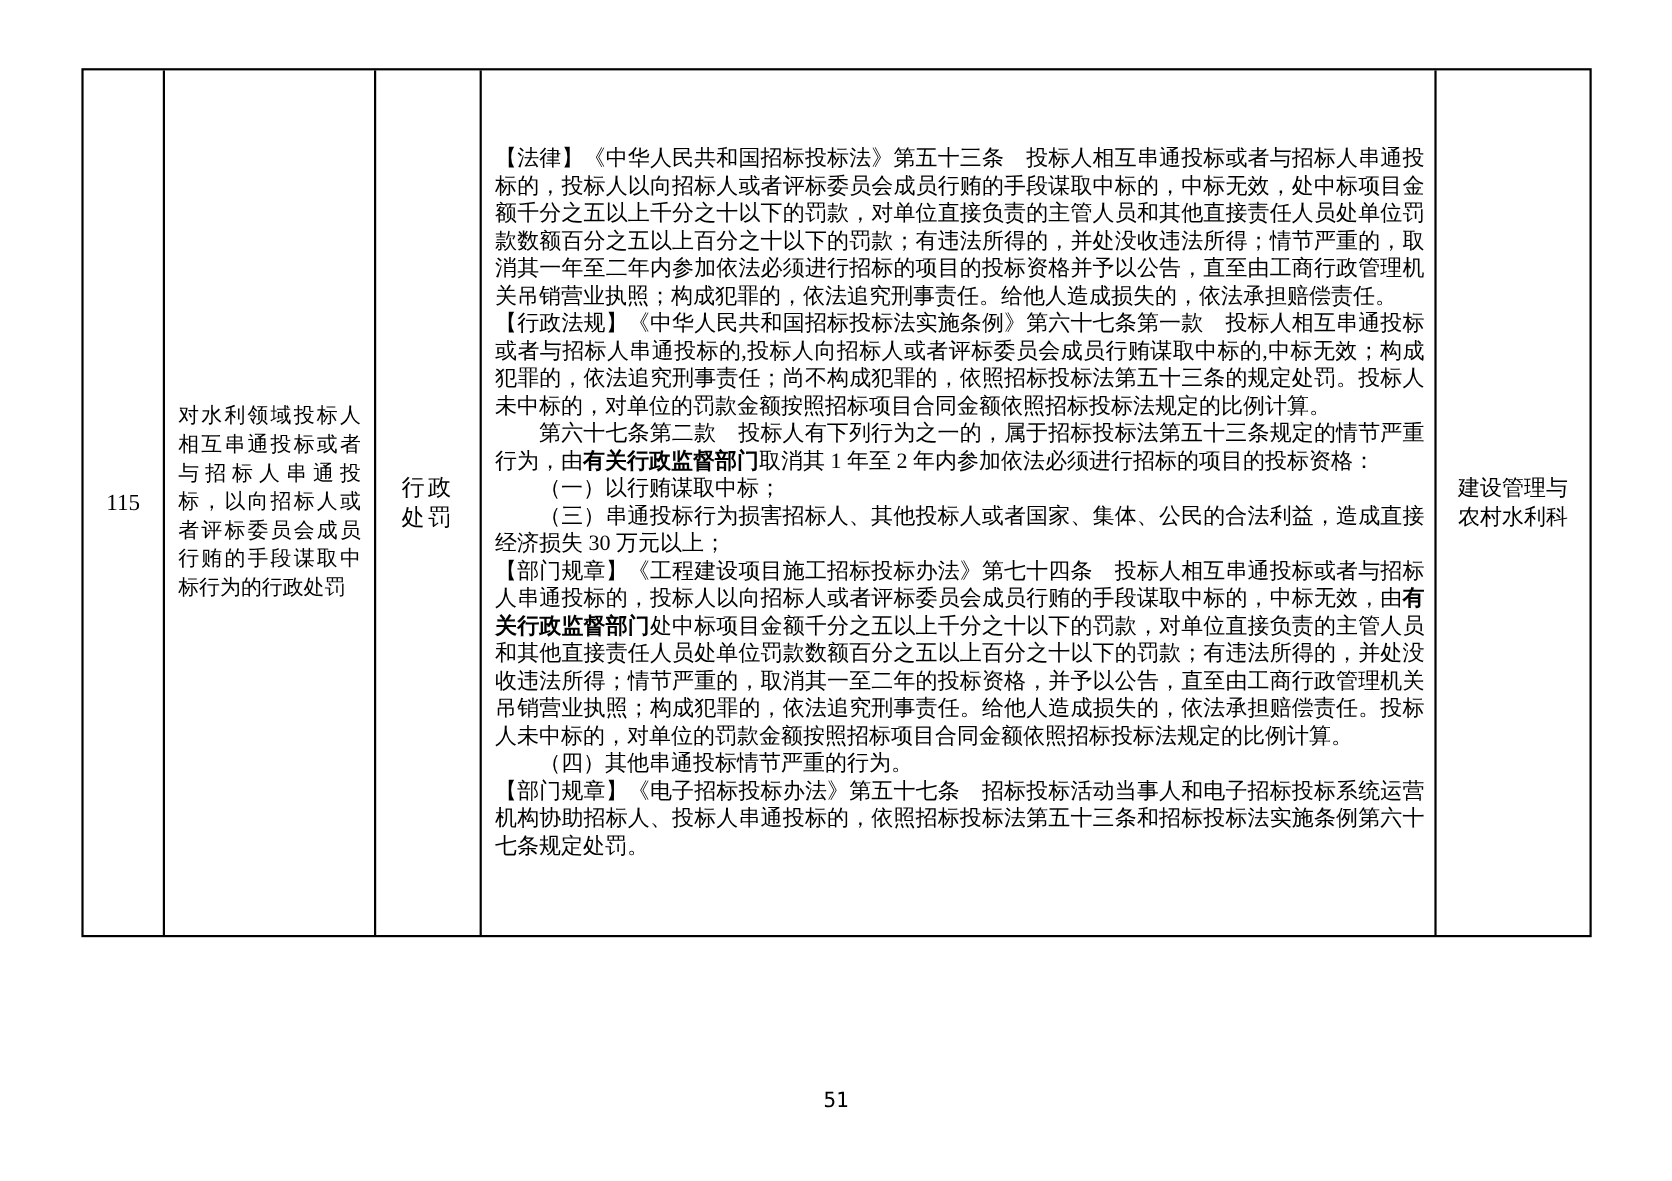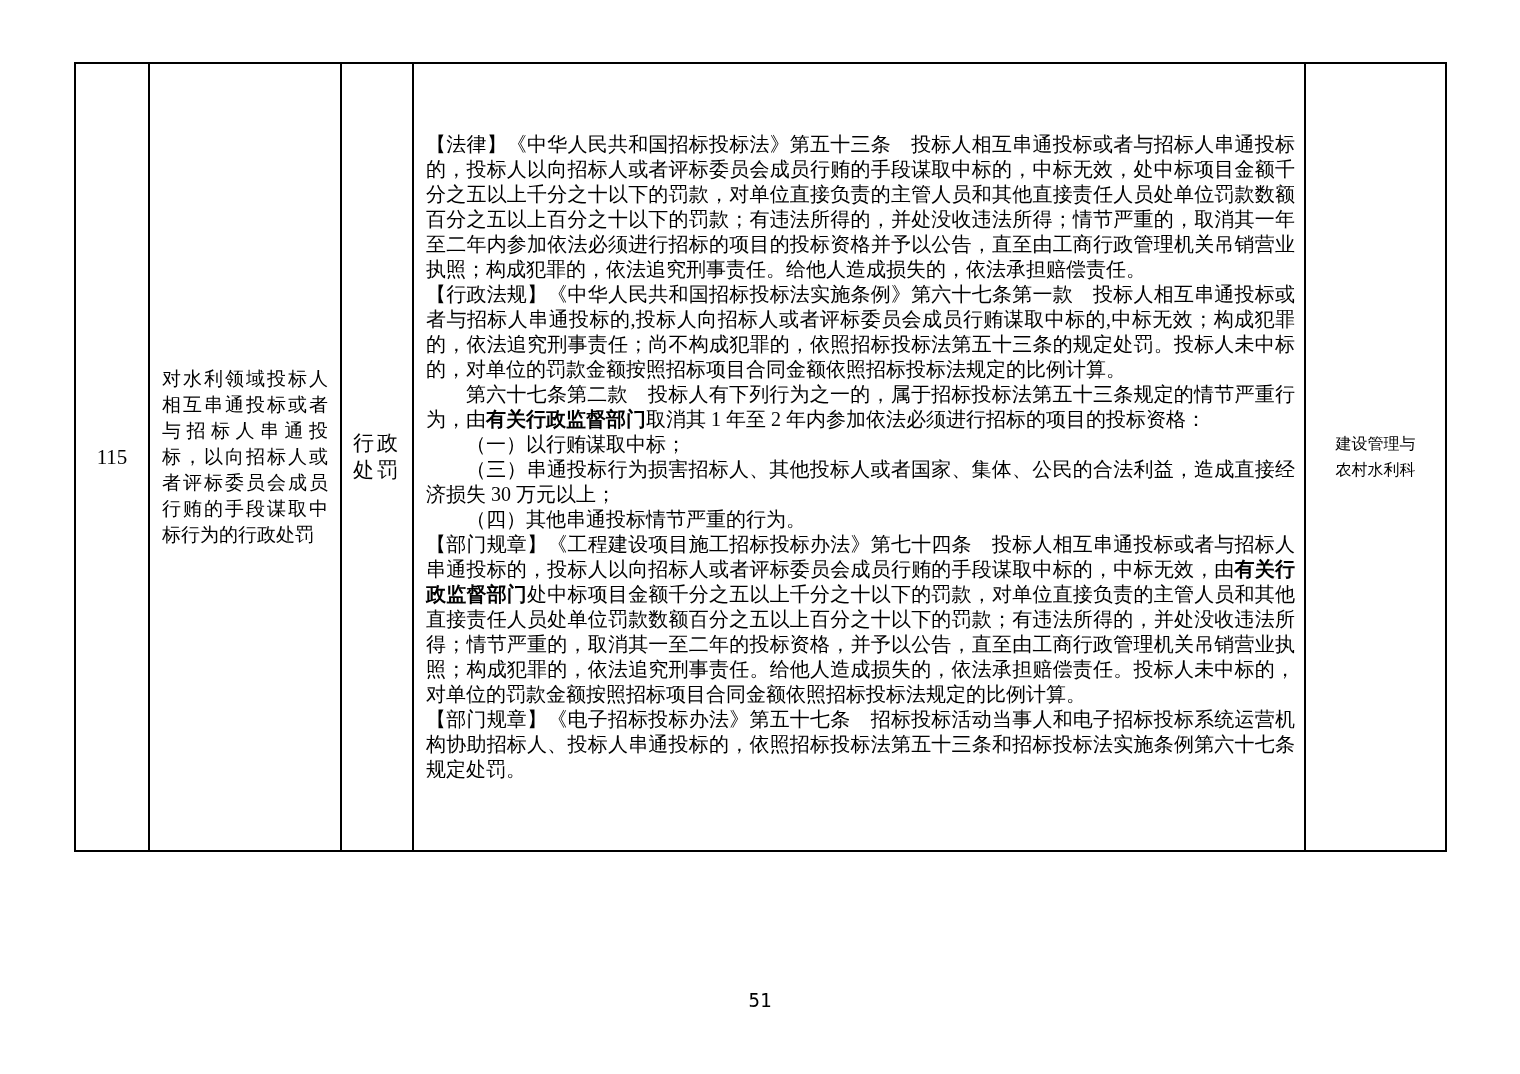--- a/index.html
+++ b/index.html
@@ -46,21 +46,21 @@
     padding: 0 12px;
   }
   .matter-text {
     font-size: 19px;
     line-height: 26px;
     text-align: justify;
     text-justify: inter-ideograph;
     word-break: break-all;
   }
   .cell-penalty {
-    width: 72px;
+    width: 96px;
     align-items: center;
     font-size: 21px;
     line-height: 27px;
     letter-spacing: 3px;
     text-align: center;
   }
   .cell-legal {
     flex: 1;
     padding: 0 9px 0 12px;
   }
@@ -69,21 +69,21 @@
     line-height: 25px;
     text-align: justify;
     text-justify: inter-ideograph;
     word-break: break-all;
   }
   .para.indent { text-indent: 40px; }
   .bold { font-weight: bold; }
   .cell-dept {
     width: 141px;
     align-items: center;
-    font-size: 16px;
+    font-size: 20px;
     line-height: 26px;
     text-align: center;
   }
   .page-number {
     position: absolute;
     left: 0;
     right: 0;
     top: 989px;
     text-align: center;
     font-family: "DejaVu Sans Mono", "Liberation Mono", monospace;
@@ -105,22 +105,22 @@
     <div class="cell cell-penalty">
         <div>行政</div>
         <div>处罚</div>
       </div>
     <div class="cell cell-legal">
         <div class="para"><span>【法律】《中华人民共和国招标投标法》第五十三条　投标人相互串通投标或者与招标人串通投标的，投标人以向招标人或者评标委员会成员行贿的手段谋取中标的，中标无效，处中标项目金额千分之五以上千分之十以下的罚款，对单位直接负责的主管人员和其他直接责任人员处单位罚款数额百分之五以上百分之十以下的罚款；有违法所得的，并处没收违法所得；情节严重的，取消其一年至二年内参加依法必须进行招标的项目的投标资格并予以公告，直至由工商行政管理机关吊销营业执照；构成犯罪的，依法追究刑事责任。给他人造成损失的，依法承担赔偿责任。</span></div>
         <div class="para"><span>【行政法规】《中华人民共和国招标投标法实施条例》第六十七条第一款　投标人相互串通投标或者与招标人串通投标的,投标人向招标人或者评标委员会成员行贿谋取中标的,中标无效；构成犯罪的，依法追究刑事责任；尚不构成犯罪的，依照招标投标法第五十三条的规定处罚。投标人未中标的，对单位的罚款金额按照招标项目合同金额依照招标投标法规定的比例计算。</span></div>
         <div class="para indent"><span>第六十七条第二款　投标人有下列行为之一的，属于招标投标法第五十三条规定的情节严重行为，由</span><span class="bold">有关行政监督部门</span><span>取消其 1 年至 2 年内参加依法必须进行招标的项目的投标资格：</span></div>
         <div class="para indent"><span>（一）以行贿谋取中标；</span></div>
         <div class="para indent"><span>（三）串通投标行为损害招标人、其他投标人或者国家、集体、公民的合法利益，造成直接经济损失 30 万元以上；</span></div>
+        <div class="para"><span>【部门规章】《工程建设项目施工招标投标办法》第七十四条　投标人相互串通投标或者与招标人串通投标的，投标人以向招标人或者评标委员会成员行贿的手段谋取中标的，中标无效，由</span><span class="bold">有关行政监督部门</span><span>处中标项目金额千分之五以上千分之十以下的罚款，对单位直接负责的主管人员和其他直接责任人员处单位罚款数额百分之五以上百分之十以下的罚款；有违法所得的，并处没收违法所得；情节严重的，取消其一至二年的投标资格，并予以公告，直至由工商行政管理机关吊销营业执照；构成犯罪的，依法追究刑事责任。给他人造成损失的，依法承担赔偿责任。投标人未中标的，对单位的罚款金额按照招标项目合同金额依照招标投标法规定的比例计算。</span></div>
         <div class="para indent"><span>（四）其他串通投标情节严重的行为。</span></div>
-        <div class="para"><span>【部门规章】《工程建设项目施工招标投标办法》第七十四条　投标人相互串通投标或者与招标人串通投标的，投标人以向招标人或者评标委员会成员行贿的手段谋取中标的，中标无效，由</span><span class="bold">有关行政监督部门</span><span>处中标项目金额千分之五以上千分之十以下的罚款，对单位直接负责的主管人员和其他直接责任人员处单位罚款数额百分之五以上百分之十以下的罚款；有违法所得的，并处没收违法所得；情节严重的，取消其一至二年的投标资格，并予以公告，直至由工商行政管理机关吊销营业执照；构成犯罪的，依法追究刑事责任。给他人造成损失的，依法承担赔偿责任。投标人未中标的，对单位的罚款金额按照招标项目合同金额依照招标投标法规定的比例计算。</span></div>
         <div class="para"><span>【部门规章】《电子招标投标办法》第五十七条　招标投标活动当事人和电子招标投标系统运营机构协助招标人、投标人串通投标的，依照招标投标法第五十三条和招标投标法实施条例第六十七条规定处罚。</span></div>
       </div>
     <div class="cell cell-dept">
         <div>建设管理与</div>
         <div>农村水利科</div>
       </div>
   </div>
   <div class="page-number">51</div>
 </div>
 

